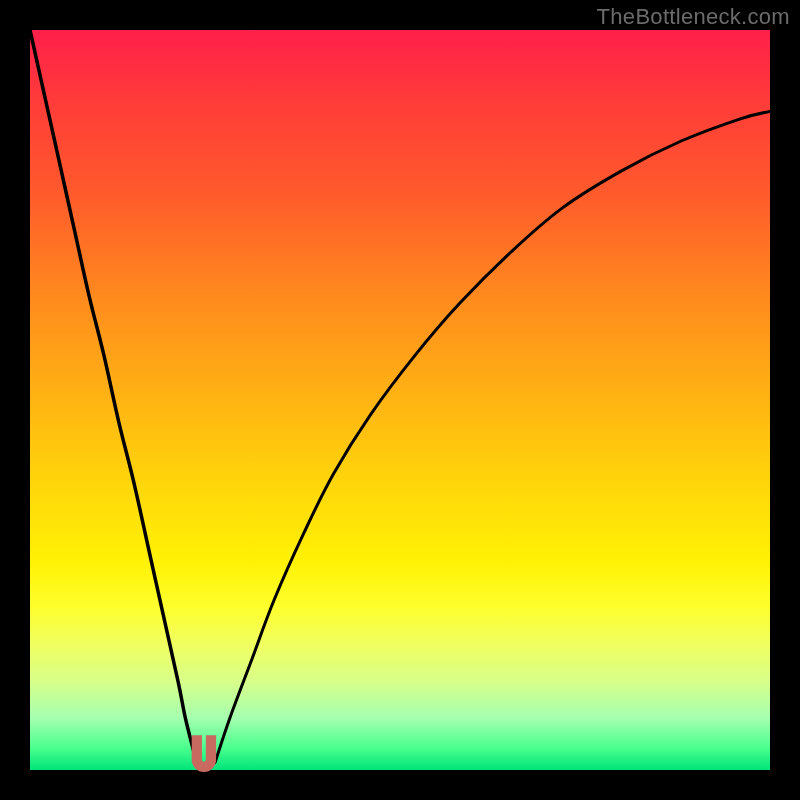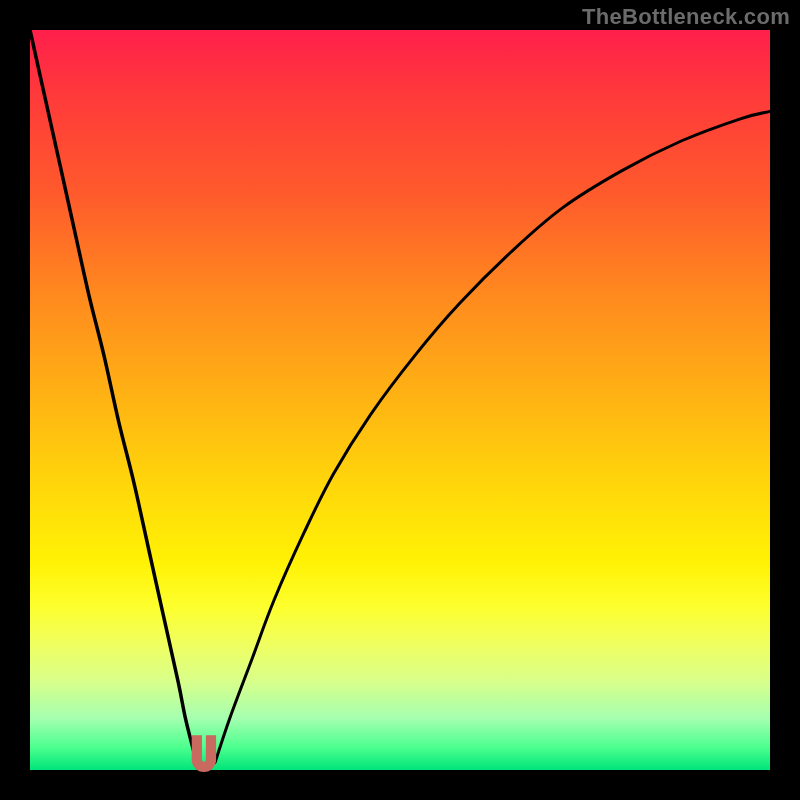--- a/index.html
+++ b/index.html
@@ -39,21 +39,21 @@
       #00e47a 100%
     );
   }
   .watermark {
     position: absolute;
     top: 4px;
     right: 10px;
     color: #6b6b6b;
     font-size: 22px;
     letter-spacing: 0.3px;
-    font-weight: 700;
+    font-weight: 400;
     margin-left: 20px;
   }
   svg.curves {
     position: absolute;
     left: 0;
     top: 0;
     width: 740px;
     height: 740px;
     overflow: visible;
   }

